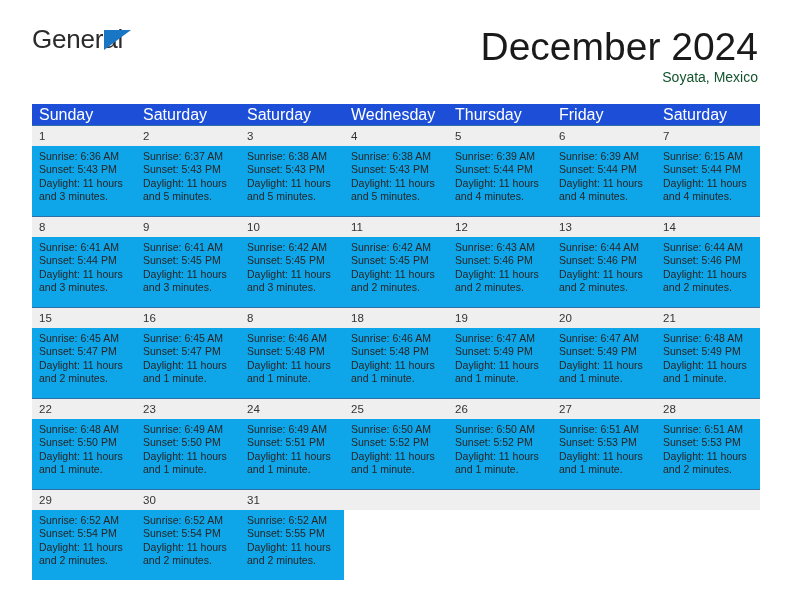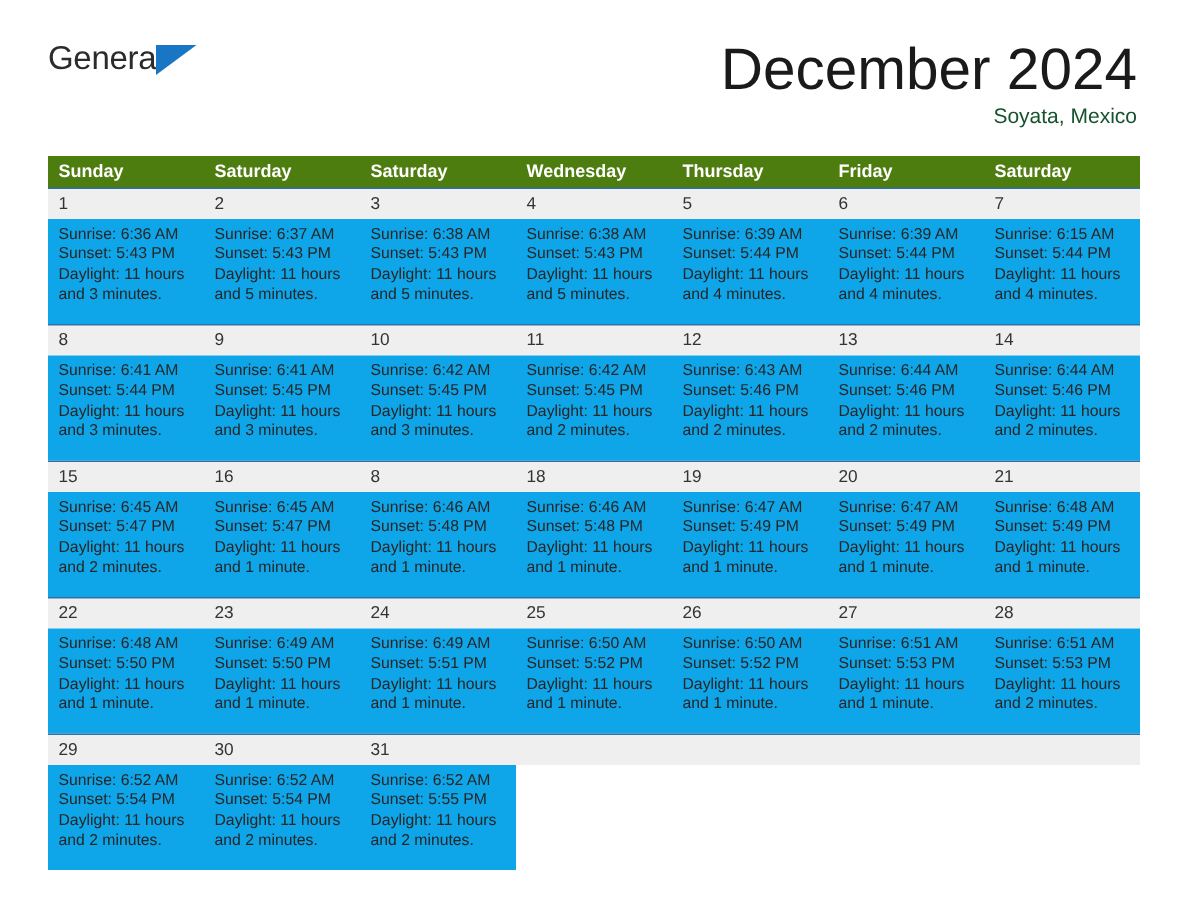--- a/index.html
+++ b/index.html
@@ -15,21 +15,21 @@
   
   .header {
     display: flex;
     align-items: flex-start;
     justify-content: space-between;
     padding: 28px 34px 0 32px;
     height: 76px;
   }
   .logo { position: relative; width: 130px; height: 50px; }
   .logo-general {
-    font-size: 22px;
+    font-size: 26px;
     color: #2b2b2b;
     letter-spacing: -0.2px;
     line-height: 22px;
     display: block;
   }
   .logo-tri {
     position: absolute;
     left: 72px;
     top: 2px;
     width: 0; height: 0;
@@ -63,24 +63,24 @@
   
   .calendar {
     position: absolute;
     left: 32px;
     top: 104px;
     width: 728px;
     border-collapse: collapse;
     table-layout: fixed;
   }
   .calendar th {
-    background: #4d7c0f;
+    background: #1d4ed8;
     color: #ffffff;
-    font-size: 12px;
-    font-weight: bold;
+    font-size: 16px;
+    font-weight: normal;
     text-align: left;
     padding: 5px 0 5px 7px;
     height: 21px;
     line-height: 11px;
   }
   .week-row > td {
     vertical-align: top;
     padding: 0;
     border-top: 1.6px solid #2f6fa8;
     height: 90px;

